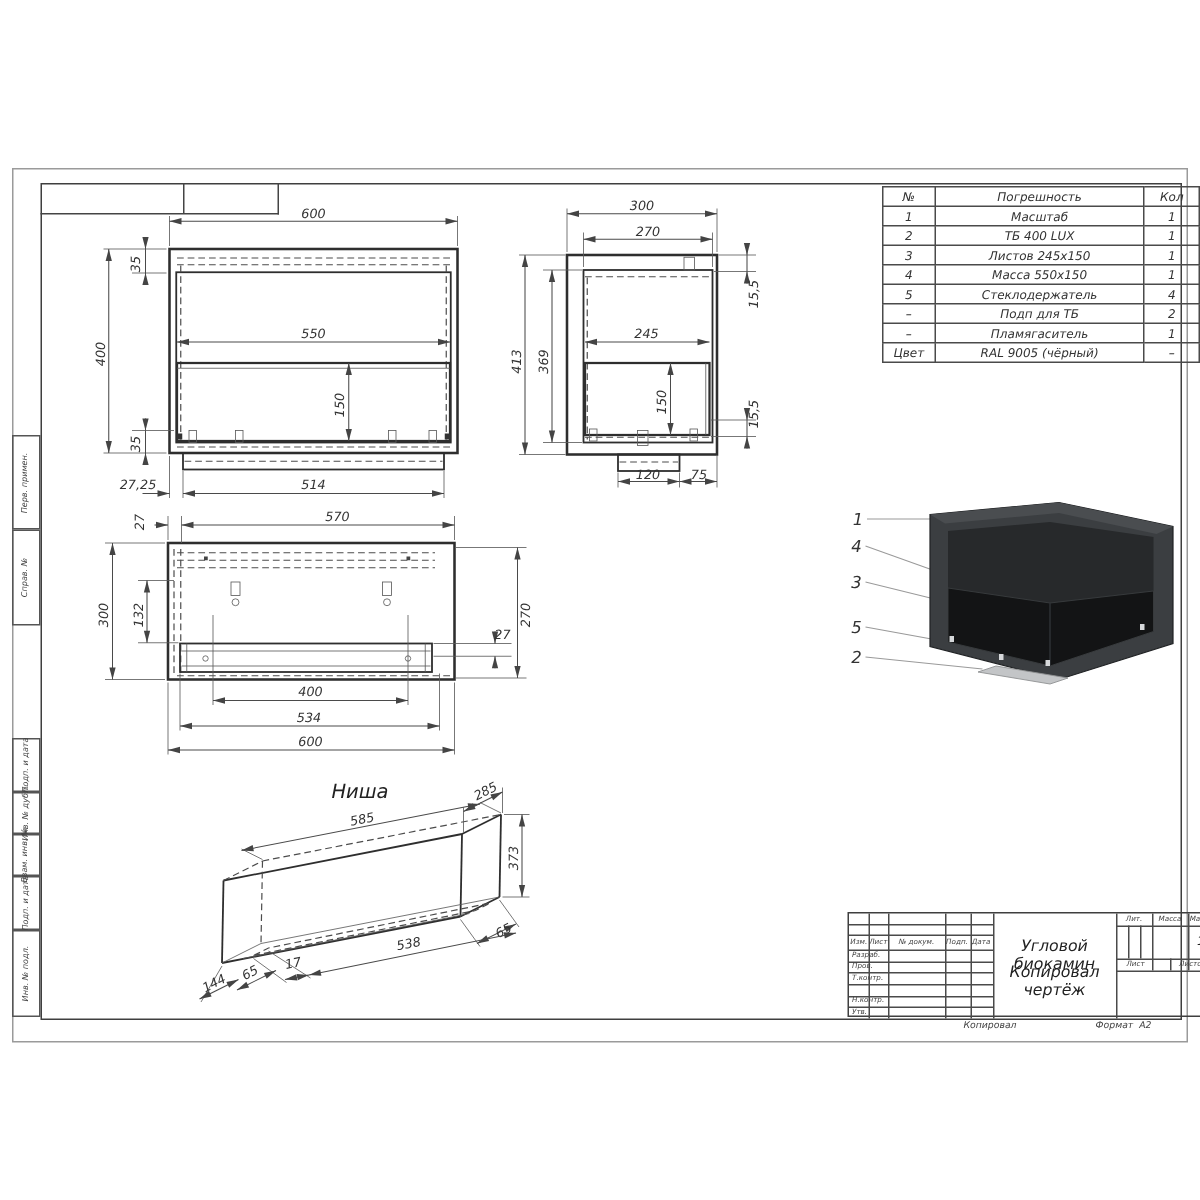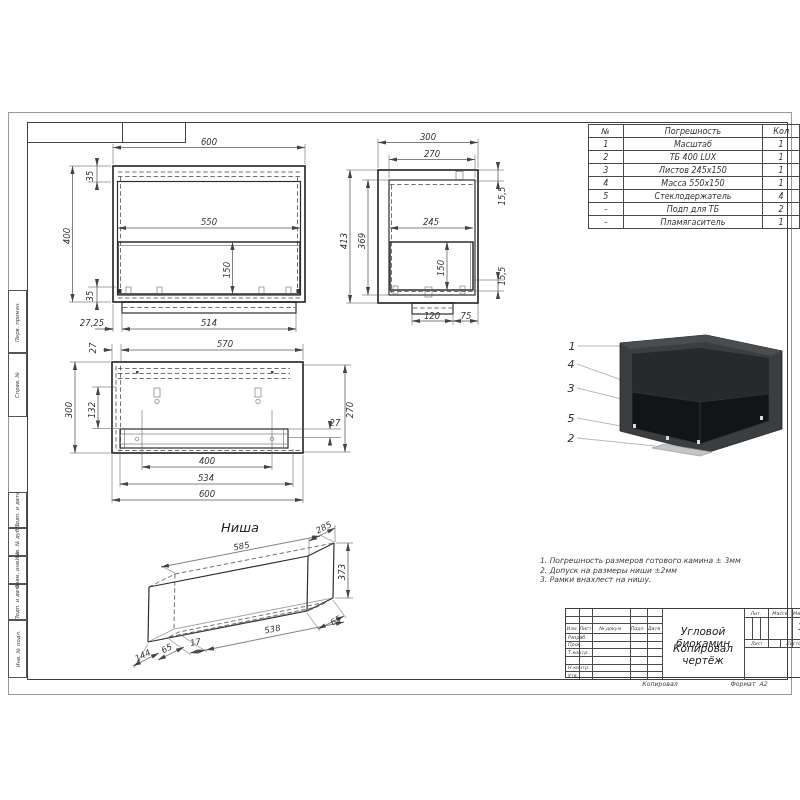--- a/index.html
+++ b/index.html
@@ -377,28 +377,28 @@
     <tr>
           <td>–</td>
           <td>Подп для ТБ</td>
           <td>2</td>
         </tr>
     <tr>
           <td>–</td>
           <td>Пламягаситель</td>
           <td>1</td>
         </tr>
+    <tr>
+          <td>Цвет</td>
+          <td>RAL 9005 (чёрный)</td>
+          <td>–</td>
+        </tr>
   </tbody>
     </table>
 
-  <div class="notes">
-    <div>1. Погрешность размеров готового камина ± 3мм</div>
-    <div>2. Допуск на размеры ниши ±2мм</div>
-    <div>3. Рамки внахлест на нишу.</div>
-  </div>
 
   <div class="tb">
     <div class="vl" style="left:96px;top:0;height:70px"></div>
     <div class="vl" style="left:178px;top:0;height:70px"></div>
     <div class="vl" style="left:13px;top:0;height:70px"></div>
     <div class="vl" style="left:26px;top:0;height:70px"></div>
     <div class="vl" style="left:64px;top:0;height:70px"></div>
     <div class="vl" style="left:81px;top:0;height:70px"></div>
     <div class="hl" style="left:0;top:7px;width:96px"></div>
     <div class="hl" style="left:0;top:14px;width:96px"></div>

